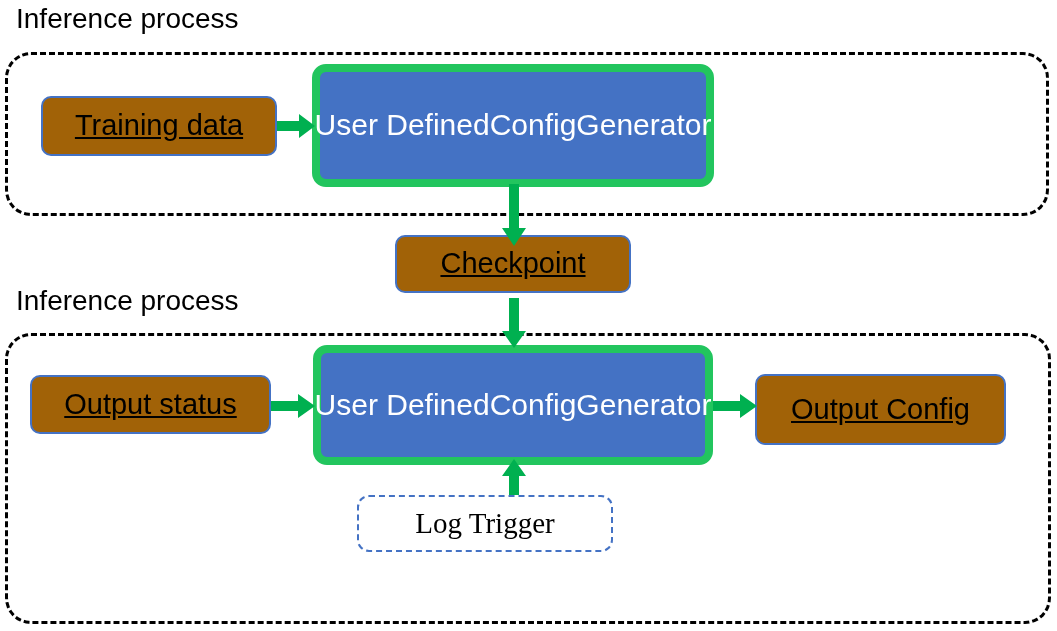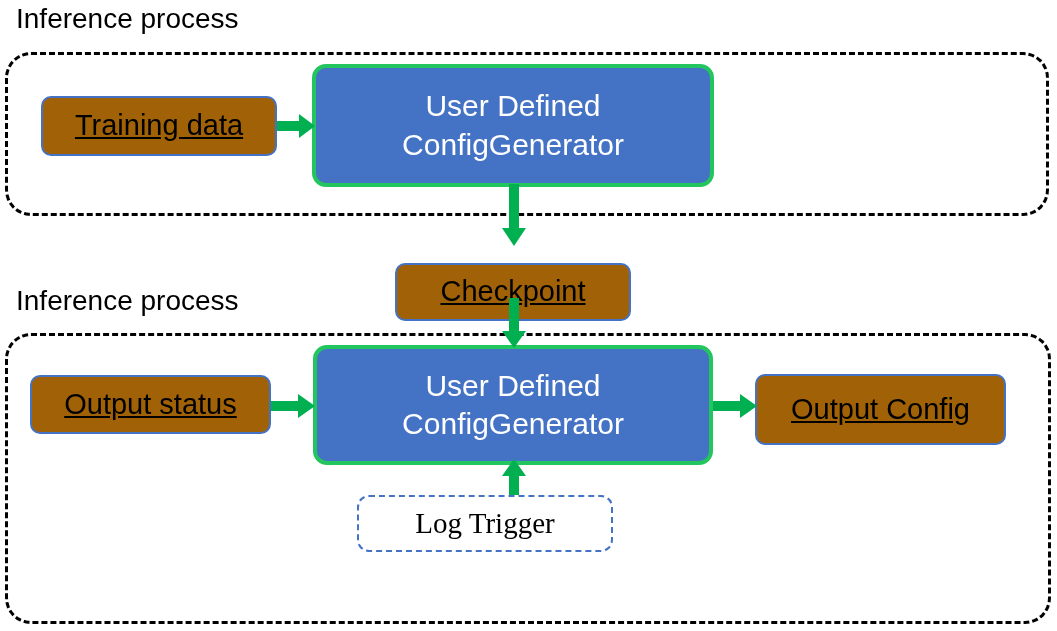--- a/index.html
+++ b/index.html
@@ -48,33 +48,32 @@
     display: flex;
     align-items: center;
     justify-content: center;
     color: #000000;
     font-size: 29px;
     line-height: 1.1;
     white-space: nowrap;
     text-decoration: underline;
   }
   #node-training-data { left: 41px;  top: 96px;  width: 236px; height: 60px; }
-  #node-checkpoint    { left: 395px; top: 235px; width: 236px; height: 58px; margin-top: 28px; }
+  #node-checkpoint    { left: 395px; top: 235px; width: 236px; height: 58px; }
   #node-current-status{ left: 30px;  top: 375px; width: 241px; height: 59px; }
   #node-output-config { left: 755px; top: 374px; width: 251px; height: 71px; }
 
   
   .node-filled {
     position: absolute;
     box-sizing: border-box;
     background: #4472C4;
-    border: 4px solid #22c55e;
+    border: 8px solid #22c55e;
     border-radius: 14px;
     display: flex;
-    flex-direction: column;
     align-items: center;
     justify-content: center;
     color: #ffffff;
     font-size: 30px;
     line-height: 1.28;
     white-space: nowrap;
   }
   #node-train-generator { left: 312px; top: 64px;  width: 402px; height: 123px; }
   #node-infer-generator { left: 313px; top: 345px; width: 400px; height: 120px; }
 

